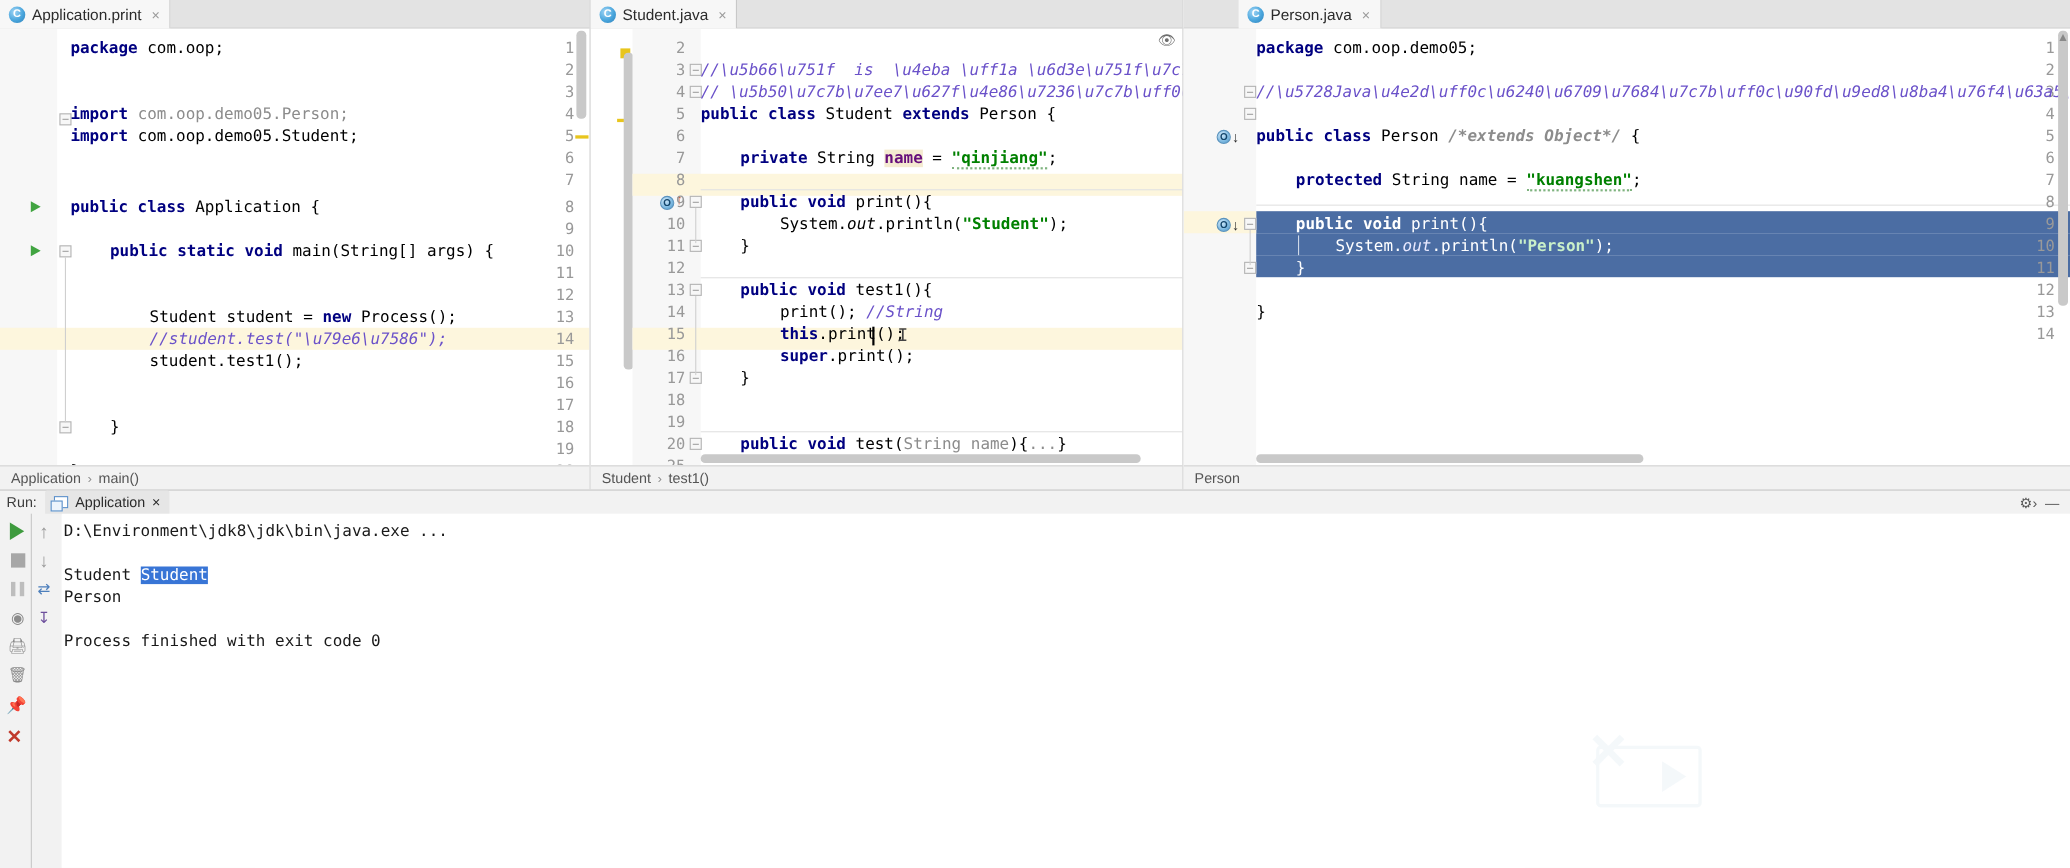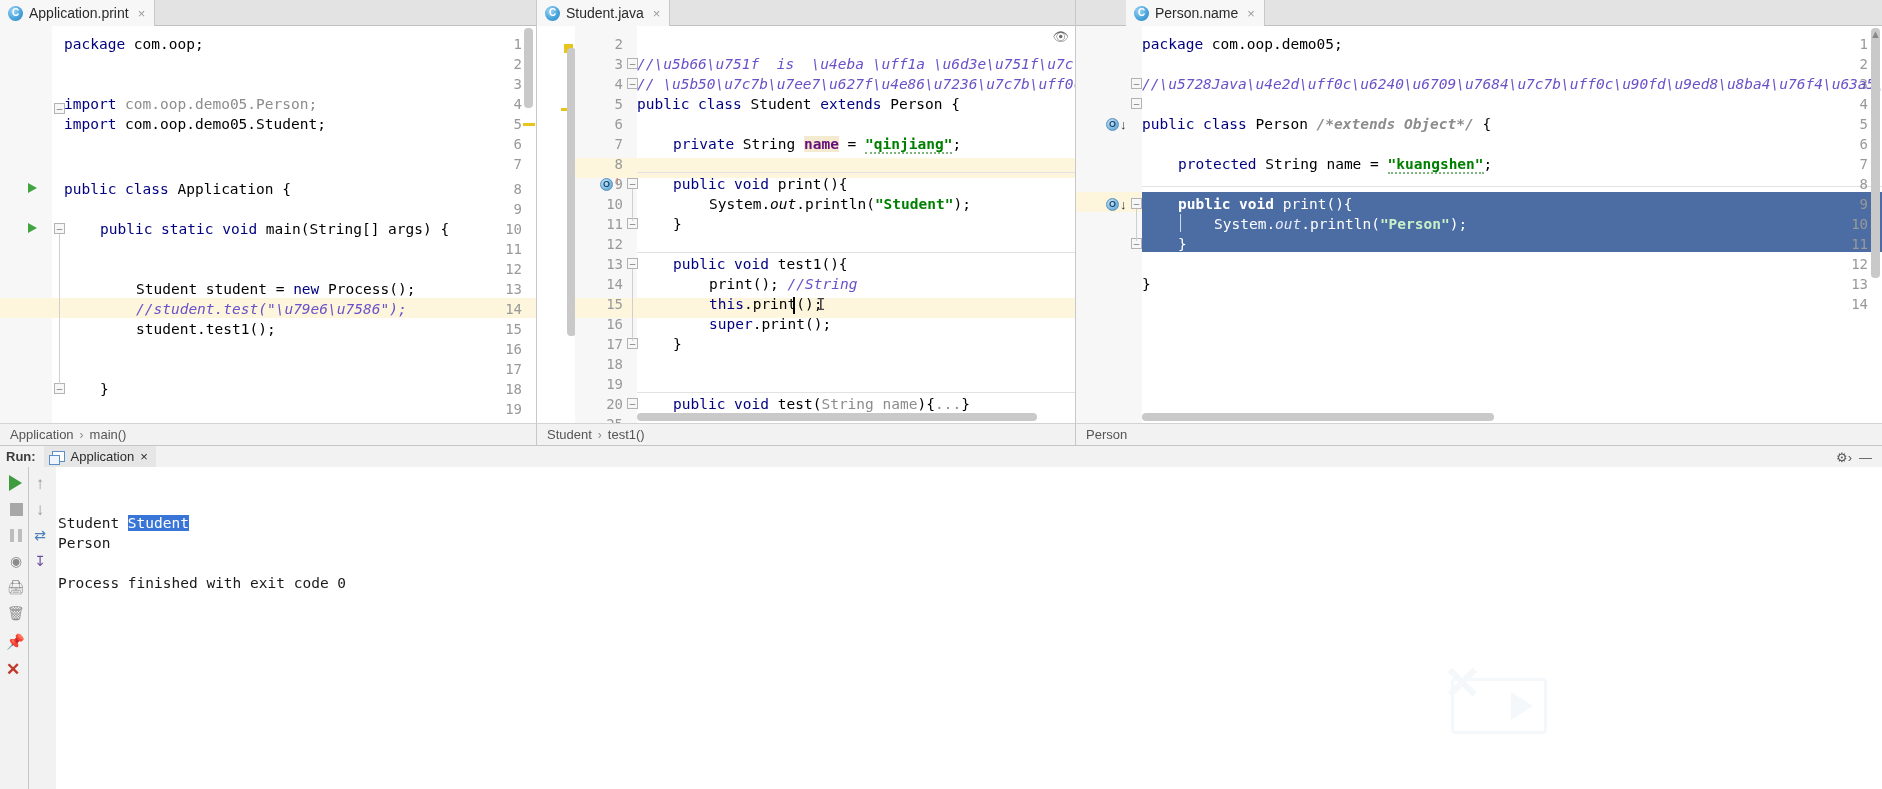--- a/index.html
+++ b/index.html
@@ -57,21 +57,21 @@
     text-align: right;
     color: #999999; font-size: 14px;
     font-family: "DejaVu Sans Mono", monospace;
     line-height: 20px; height: 20px;
   }
   .codeline { position: absolute; left: 0; height: 20px; line-height: 20px; }
   .hl-row { position: absolute; left: 0; height: 20px; background: #fdf6dd; }
   .sel-row { position: absolute; height: 20px; background: #4b6da3; }
 
   
-  .kw   { color: #000080; font-weight: normal; }
+  .kw   { color: #000080; font-weight: bold; }
   .str  { color: #008000; font-weight: bold; }
   .cmt  { color: #6a51c9; font-style: italic; }
   .stat { color: #000000; font-style: italic; }
   .plain{ color: #000000; }
   .grey { color: #8c8c8c; }
   .namehl { background: #f4ead0; color: #660e7a; font-weight: bold; }
   .selfg { color: #ffffff; }
   .selfg .kw { color: #ffffff; font-weight: bold; }
   .selfg .stat { color: #e9e9ff; font-style: italic; }
   .selfg .str { color: #c9f0c9; font-weight: bold; }
@@ -120,21 +120,21 @@
   }
   .crumbsep { color: #8d8d8d; font-size: 12px; }
 
   
   .runpanel { position: absolute; left: 0; background: #f2f2f2; }
   .runhead {
     position: absolute; left: 0; top: 0; height: 22px; width: 100%;
     background: #f2f2f2; border-top: 1px solid #c5c5c5;
     display: flex; align-items: center; font-size: 13px; color: #3c3c3c;
   }
-  .runlabel { padding: 0 8px 0 6px; color: #3c3c3c; font-weight: bold; }
+  .runlabel { padding: 0 8px 0 6px; color: #3c3c3c; }
   .runtab {
     display: flex; align-items: center; gap: 6px;
     background: #e6e6e6; height: 22px; padding: 0 8px;
     border-radius: 2px 2px 0 0; font-size: 13px; color: #2b2b2b;
   }
   .runtab .ricon {
     width: 13px; height: 11px; border: 1.5px solid #5b8fc9; background: #ffffff;
     position: relative; flex: none;
   }
   .runtab .ricon:after{
@@ -338,21 +338,21 @@
     </div>
   </div>
 
   <div class="divider-v" style="left:1075px; top:0; height:445px;"></div>
 
   <div class="editor-pane" style="left:1076px; width:806px; height:445px;">
     <div class="tabstrip">
       <div class="tabspacer" style="max-width:50px;"></div>
       <div class="tab">
         <span class="cicon">C</span>
-        <span>Person.name</span>
+        <span>Person.java</span>
         <span class="xclose">×</span>
       </div>
       <div class="tabspacer"></div>
     </div>
 
     <div class="epane-body" style="height:397px;">
       <div class="gutter" style="width:66px;"></div>
 
       <div class="sel-row" style="left:66px; top:166px; width:740px;"></div>
       <div class="sel-row" style="left:66px; top:186px; width:740px;"></div>
@@ -458,20 +458,21 @@
       <div class="sidebtn" style="left:30px; top:58px; width:20px; height:20px;">
         <span class="icon-generic" style="color:#4d7fbc;">⇄</span>
       </div>
       <div class="sidebtn" style="left:30px; top:84px; width:20px; height:20px;">
         <span class="icon-generic" style="color:#6d4f9c;">↧</span>
       </div>
       <div class="divider-v" style="left:28px; top:0; height:322px;"></div>
     </div>
 
     <div class="console" style="left:56px; top:22px; width:1826px; height:322px;">
+      <div class="cline" style="top:6px; left:2px;">D:\Environment\jdk8\jdk\bin\java.exe ...</div>
       <div class="cline" style="top:26px; left:2px;">
         <span class="console-sel">Student</span>
       </div>
       <div class="cline" style="top:46px; left:2px;">Student</div>
       <div class="cline" style="top:66px; left:2px;">Person</div>
       <div class="cline" style="top:106px; left:2px;">Process finished with exit code 0</div>
     </div>
 
     <div class="watermark" style="right:335px; bottom:55px;">
       <div class="wm-box"></div>

